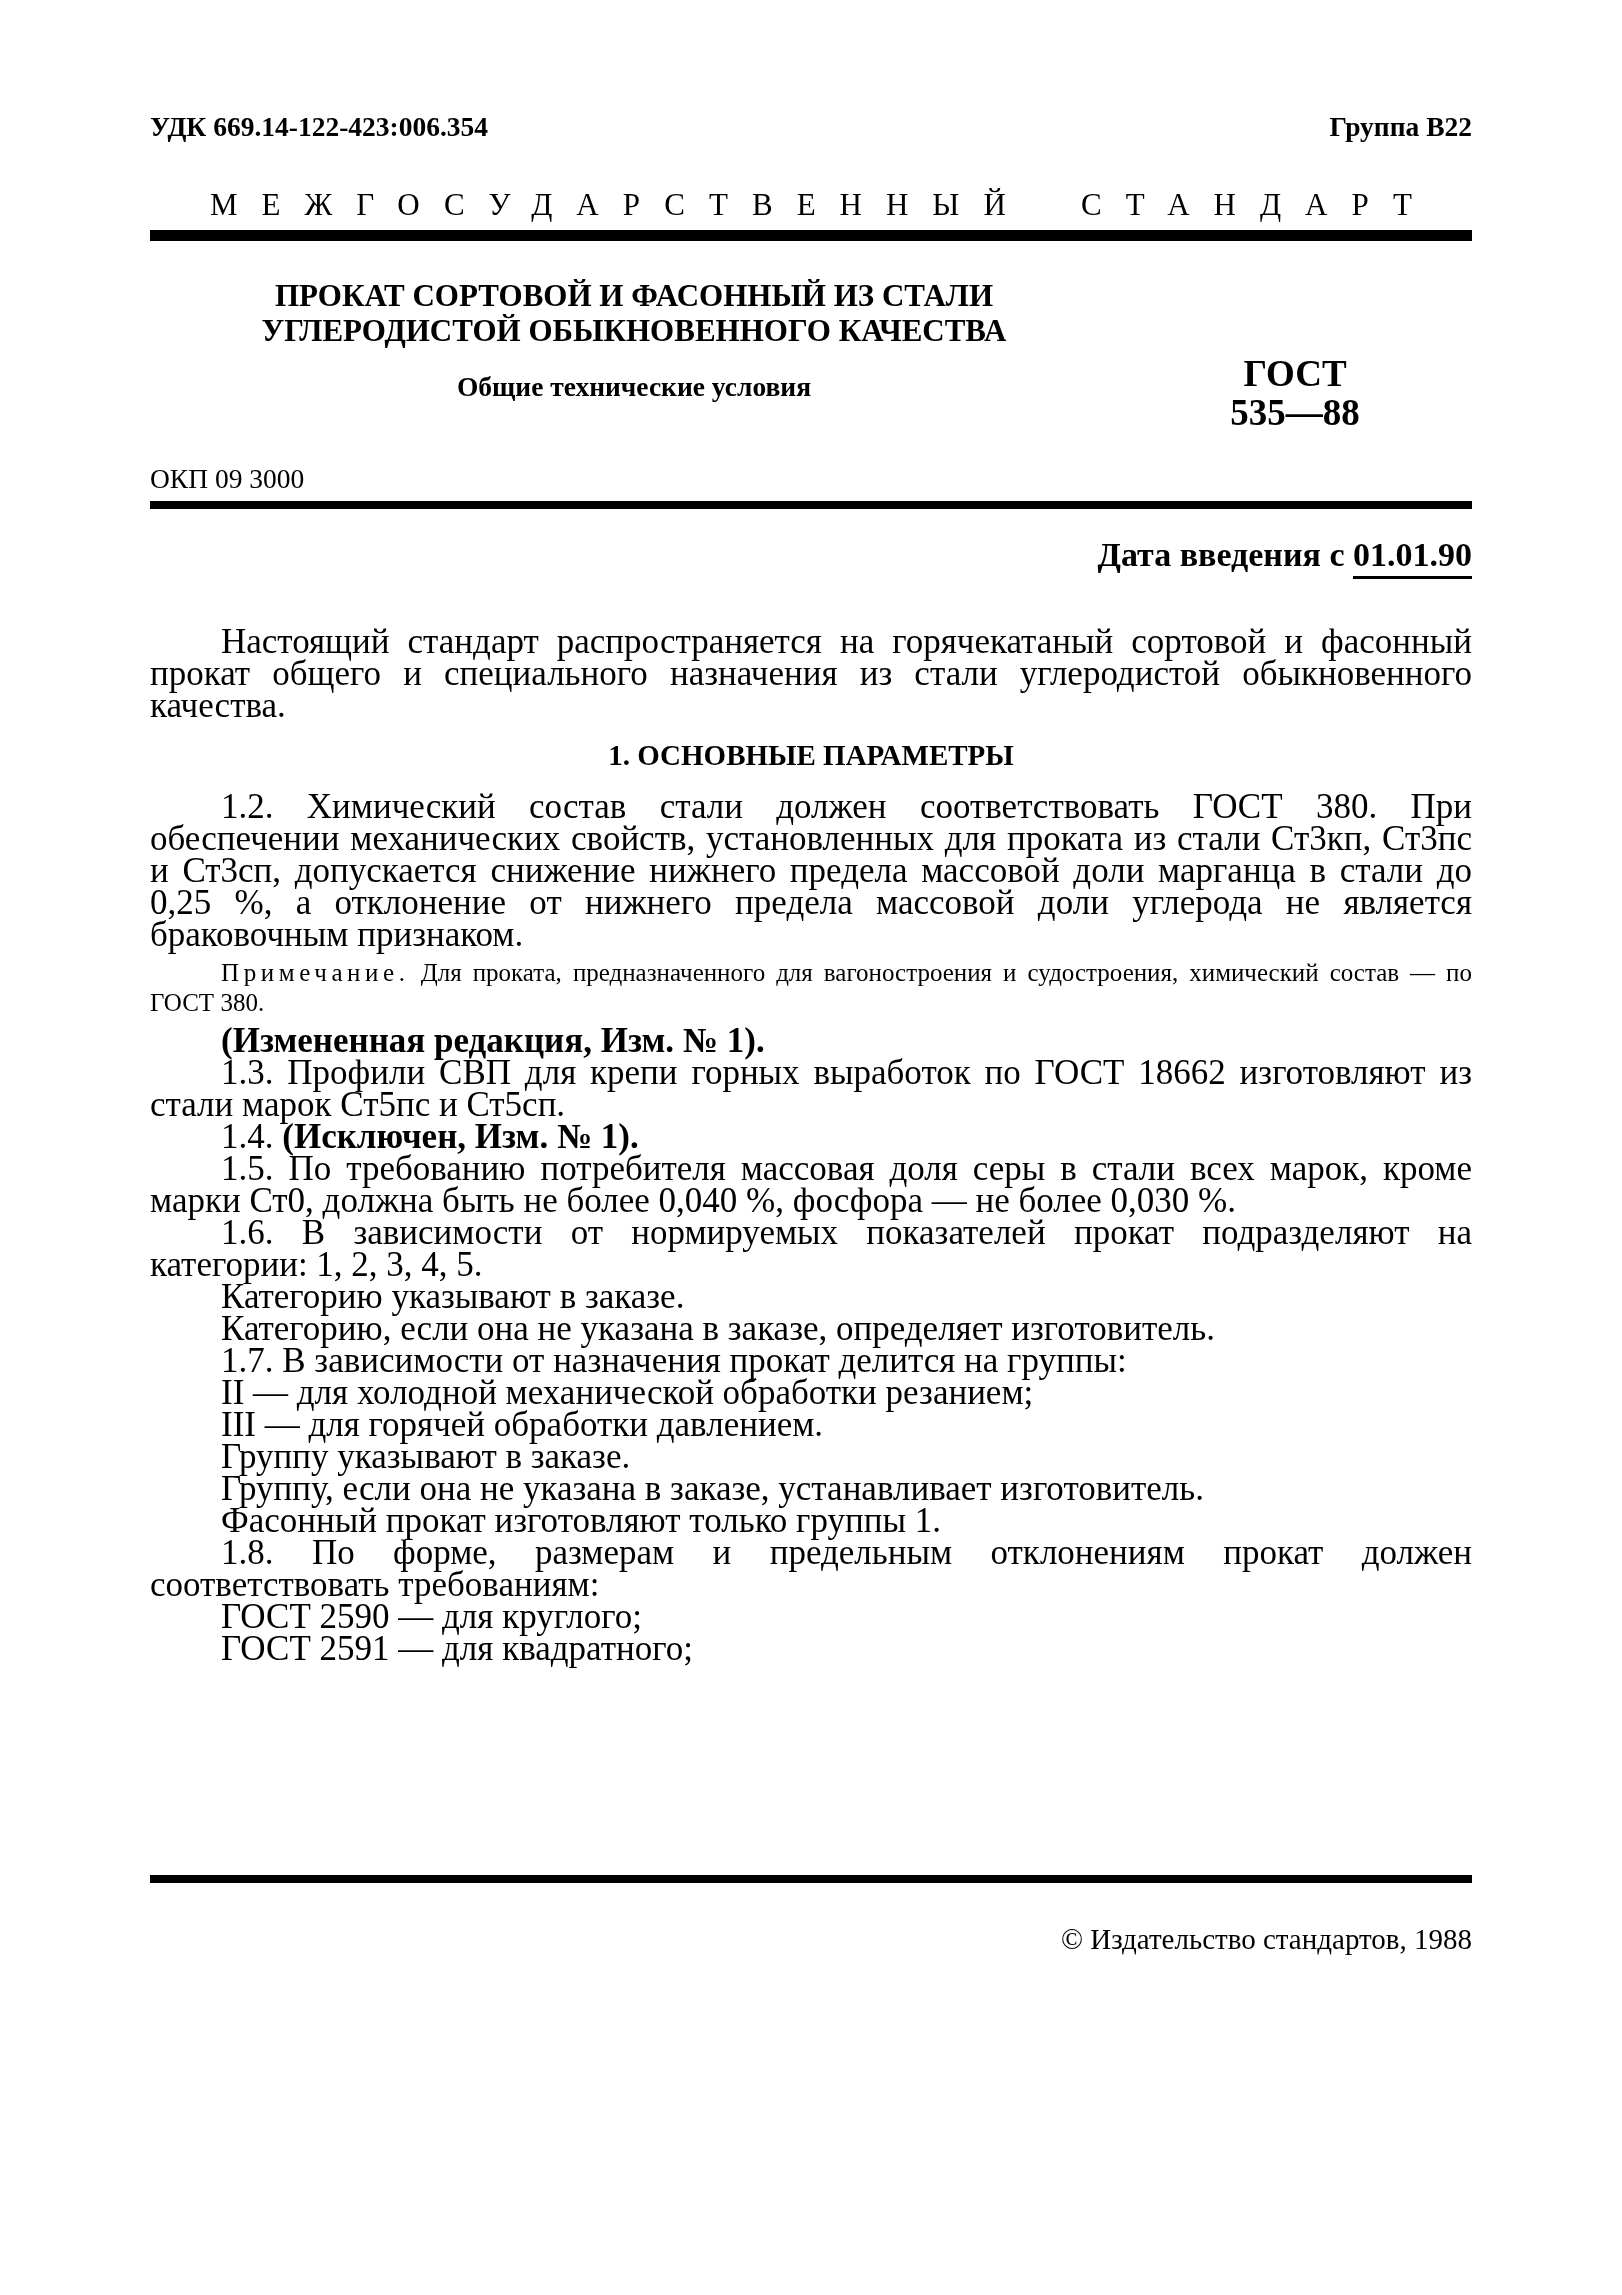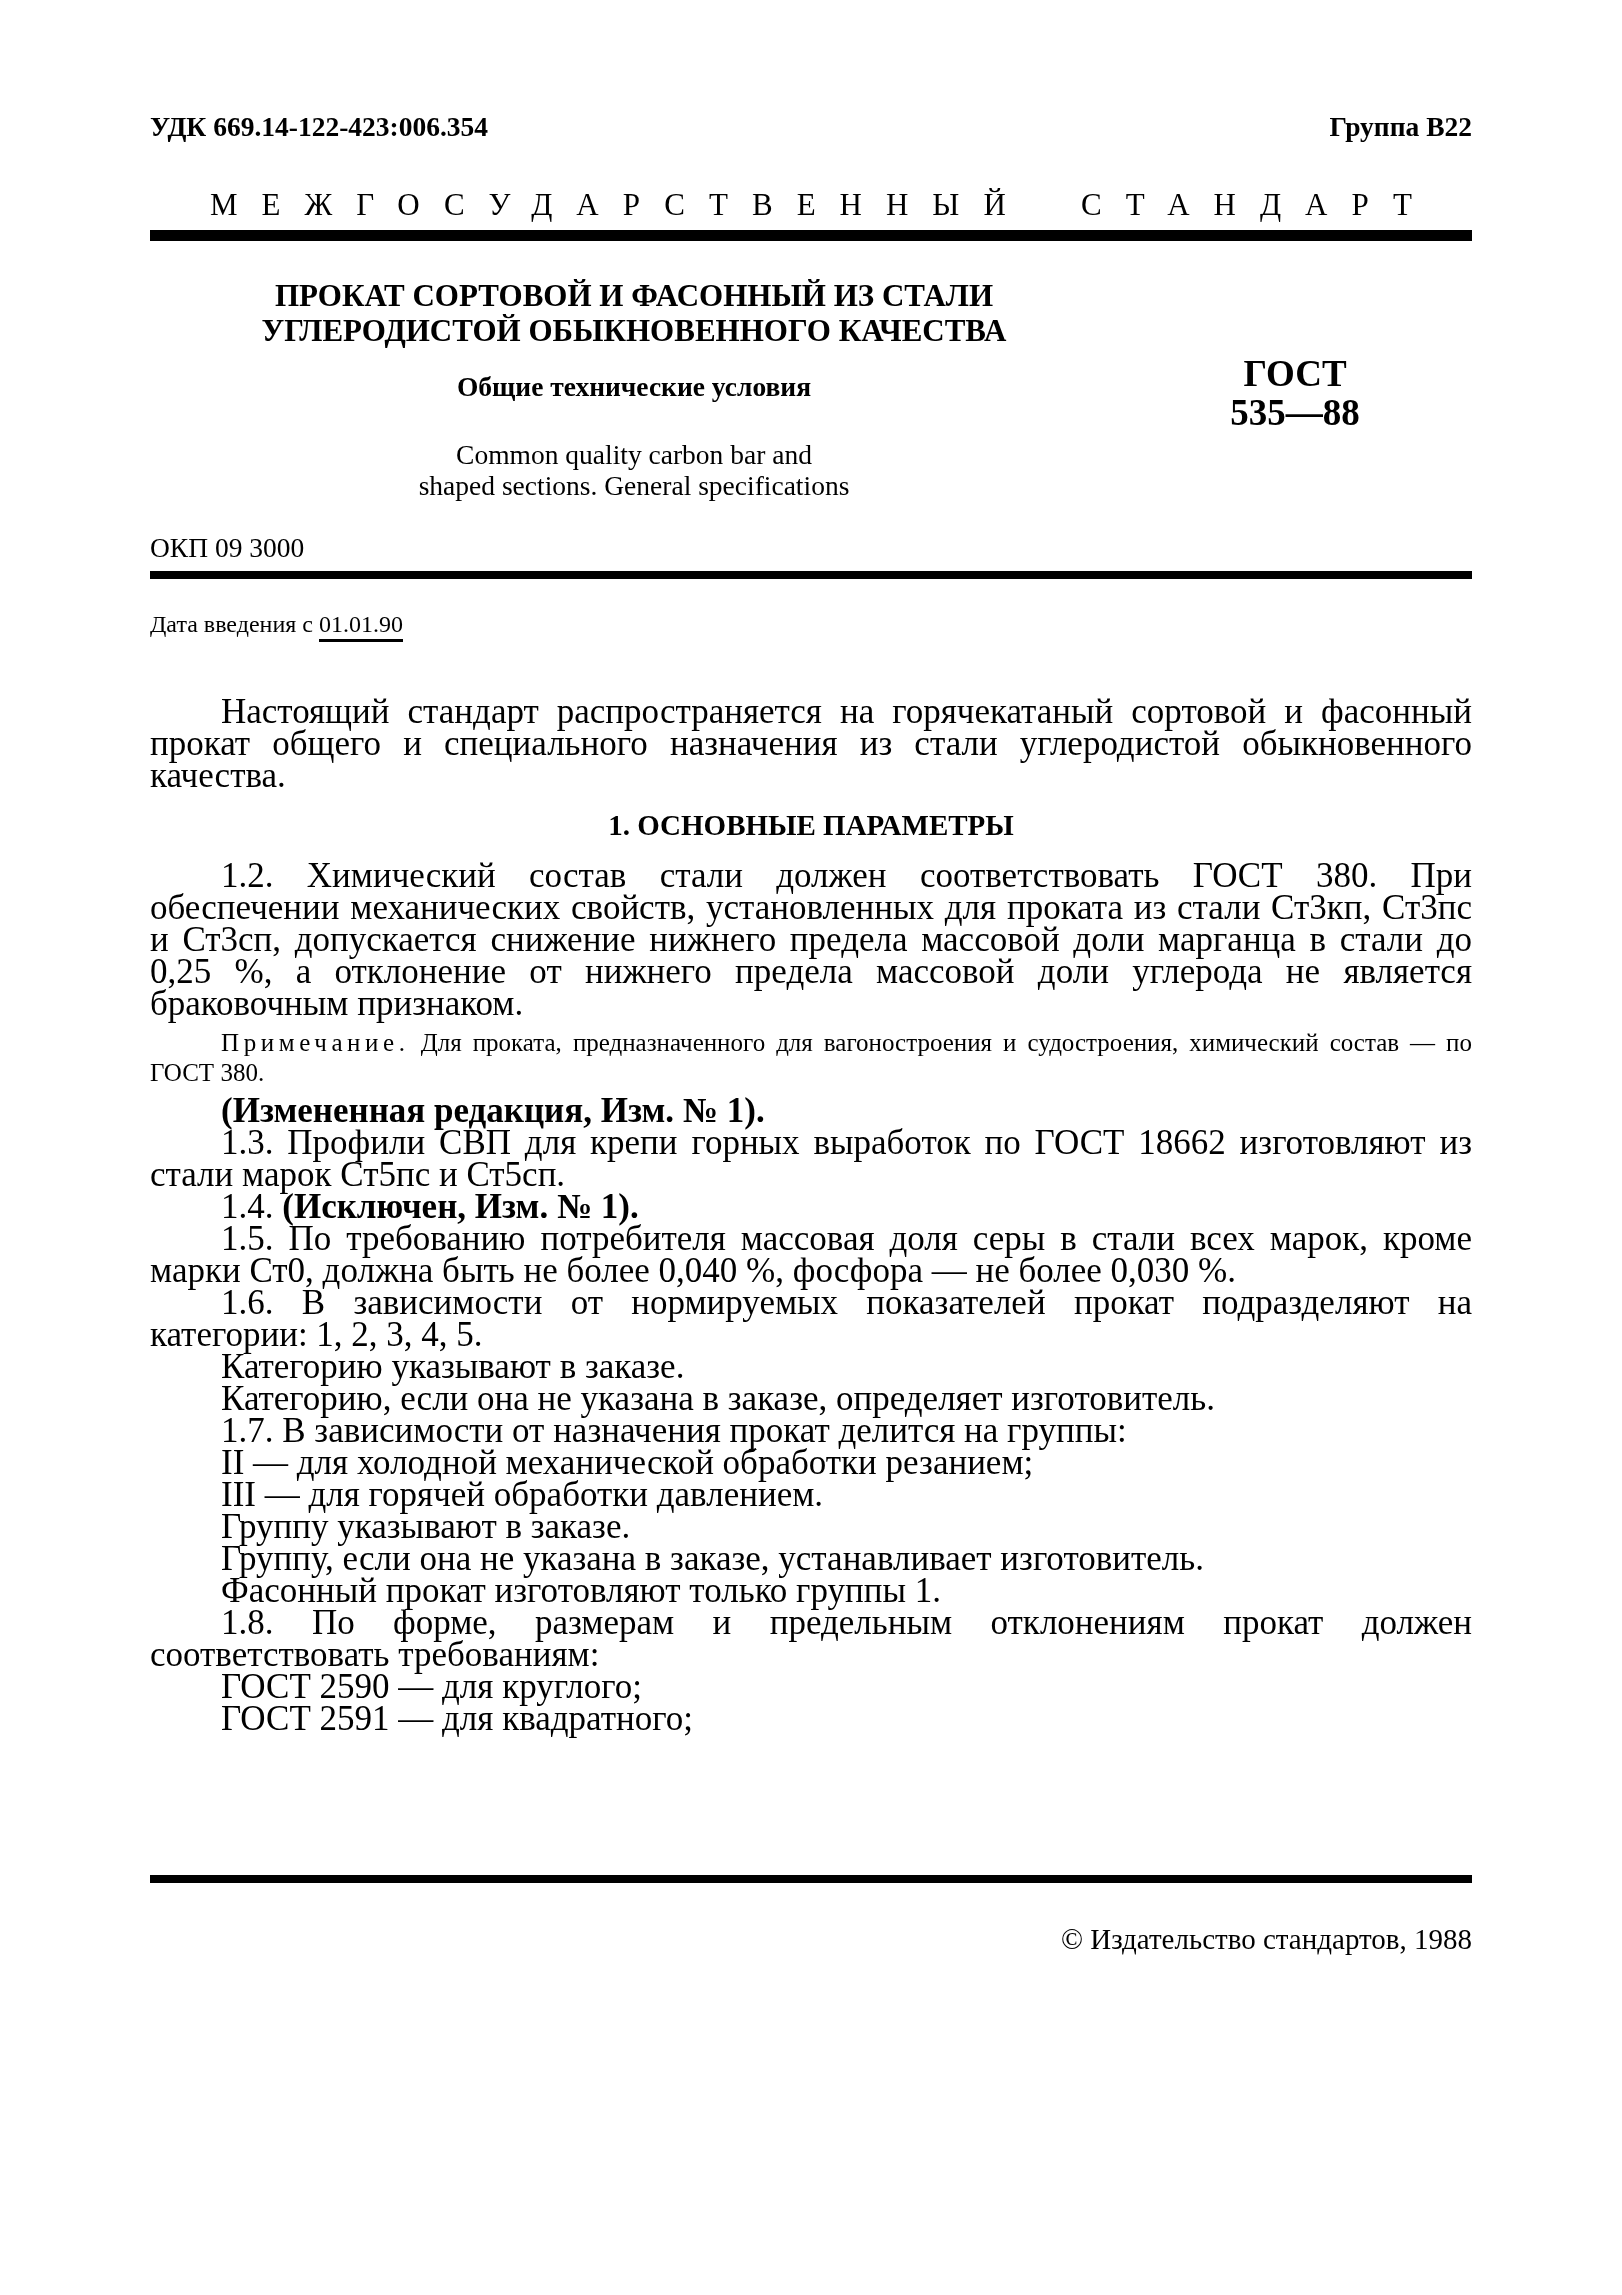--- a/index.html
+++ b/index.html
@@ -48,21 +48,21 @@
     flex: 1;
     text-align: center;
     font-weight: 700;
     font-size: 37px;
     line-height: 39px;
     padding-top: 76px;
   }
 
   .okp { font-size: 27.5px; line-height: 31px; margin-top: 31px; }
 
-  .date-row { margin-top: 29px; text-align: left; font-weight: 400; font-size: 24px; line-height: 33px; }
+  .date-row { margin-top: 29px; text-align: right; font-weight: 700; font-size: 34px; line-height: 33px; }
   .date-underline { border-bottom: 3.9px solid #000; padding-bottom: 2.6px; }
 
   .para {
     margin: 0;
     font-size: 35px;
     line-height: 32px;
     text-align: justify;
     text-indent: 71px;
     hyphens: auto;
   }
@@ -105,24 +105,20 @@
     <div class="banner">МЕЖГОСУДАРСТВЕННЫЙ СТАНДАРТ</div>
     <div class="rule rule-thick"></div>
 
     <div class="title-block">
       <div class="title-left">
         <div class="title-ru">
           <div>ПРОКАТ СОРТОВОЙ И ФАСОННЫЙ ИЗ СТАЛИ</div>
           <div>УГЛЕРОДИСТОЙ ОБЫКНОВЕННОГО КАЧЕСТВА</div>
         </div>
         <div class="subtitle">Общие технические условия</div>
-        <div class="title-en">
-          <div>Common quality carbon bar and</div>
-          <div>shaped sections. General specifications</div>
-        </div>
       </div>
       <div class="title-right">
         <div>ГОСТ</div>
         <div>535—88</div>
       </div>
     </div>
 
     <div class="okp">ОКП 09 3000</div>
     <div class="rule rule-mid"></div>
 

